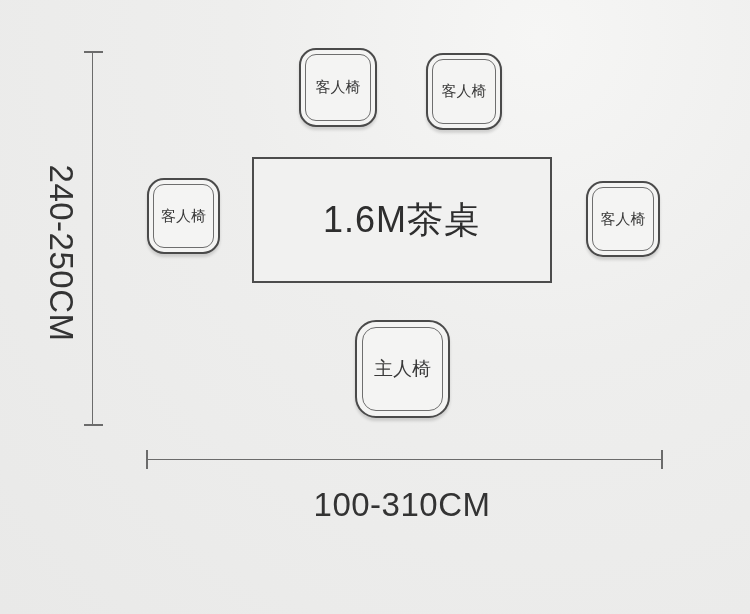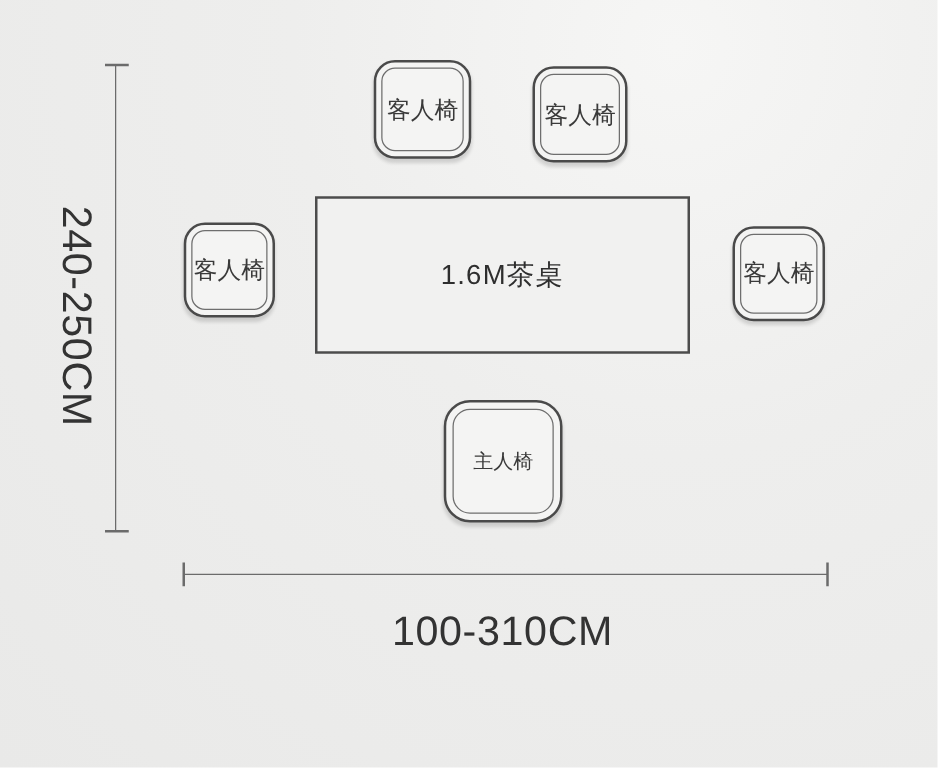--- a/index.html
+++ b/index.html
@@ -22,21 +22,21 @@
     left: 252px; top: 157px;
     width: 300px; height: 126px;
     box-sizing: border-box;
     border: 2px solid #4c4c4c;
     background: #f1f1f0;
     display: flex;
     align-items: center;
     justify-content: center;
   }
   .table-label {
-    font-size: 22px;
+    font-size: 36px;
     font-weight: 400;
     color: #2e2e2e;
     letter-spacing: 1px;
   }
 
   
   .chair {
     position: absolute;
     box-sizing: border-box;
     background: #f4f4f3;
@@ -47,34 +47,34 @@
   .chair-inner {
     position: absolute;
     inset: 4px;
     border: 1.5px solid #6e6e6e;
     border-radius: 11px;
     display: flex;
     align-items: center;
     justify-content: center;
   }
   .chair-label {
-    font-size: 19px;
+    font-size: 15px;
     color: #3a3a3a;
     white-space: nowrap;
   }
   .chair.guest-top-left  { left: 299px; top: 48px;  width: 78px; height: 79px; }
   .chair.guest-top-right { left: 426px; top: 53px;  width: 76px; height: 77px; }
   .chair.guest-left      { left: 147px; top: 178px; width: 73px; height: 76px; }
   .chair.guest-right     { left: 586px; top: 181px; width: 74px; height: 76px; }
   .chair.host {
     left: 355px; top: 320px; width: 95px; height: 98px;
     border-radius: 21px;
   }
   .chair.host .chair-inner { inset: 5px; border-radius: 14px; }
-  .chair.host .chair-label { font-size: 16px; }
+  .chair.host .chair-label { font-size: 19px; }
 
   
   .dim-line, .dim-cap {
     position: absolute;
     background: #6b6b6b;
   }
   .v-dim-line { left: 92px; top: 52px; width: 1px; height: 373px; }
   .v-dim-cap-top    { left: 84px; top: 51px;  width: 19px; height: 1.5px; }
   .v-dim-cap-bottom { left: 84px; top: 424px; width: 19px; height: 1.5px; }
 

